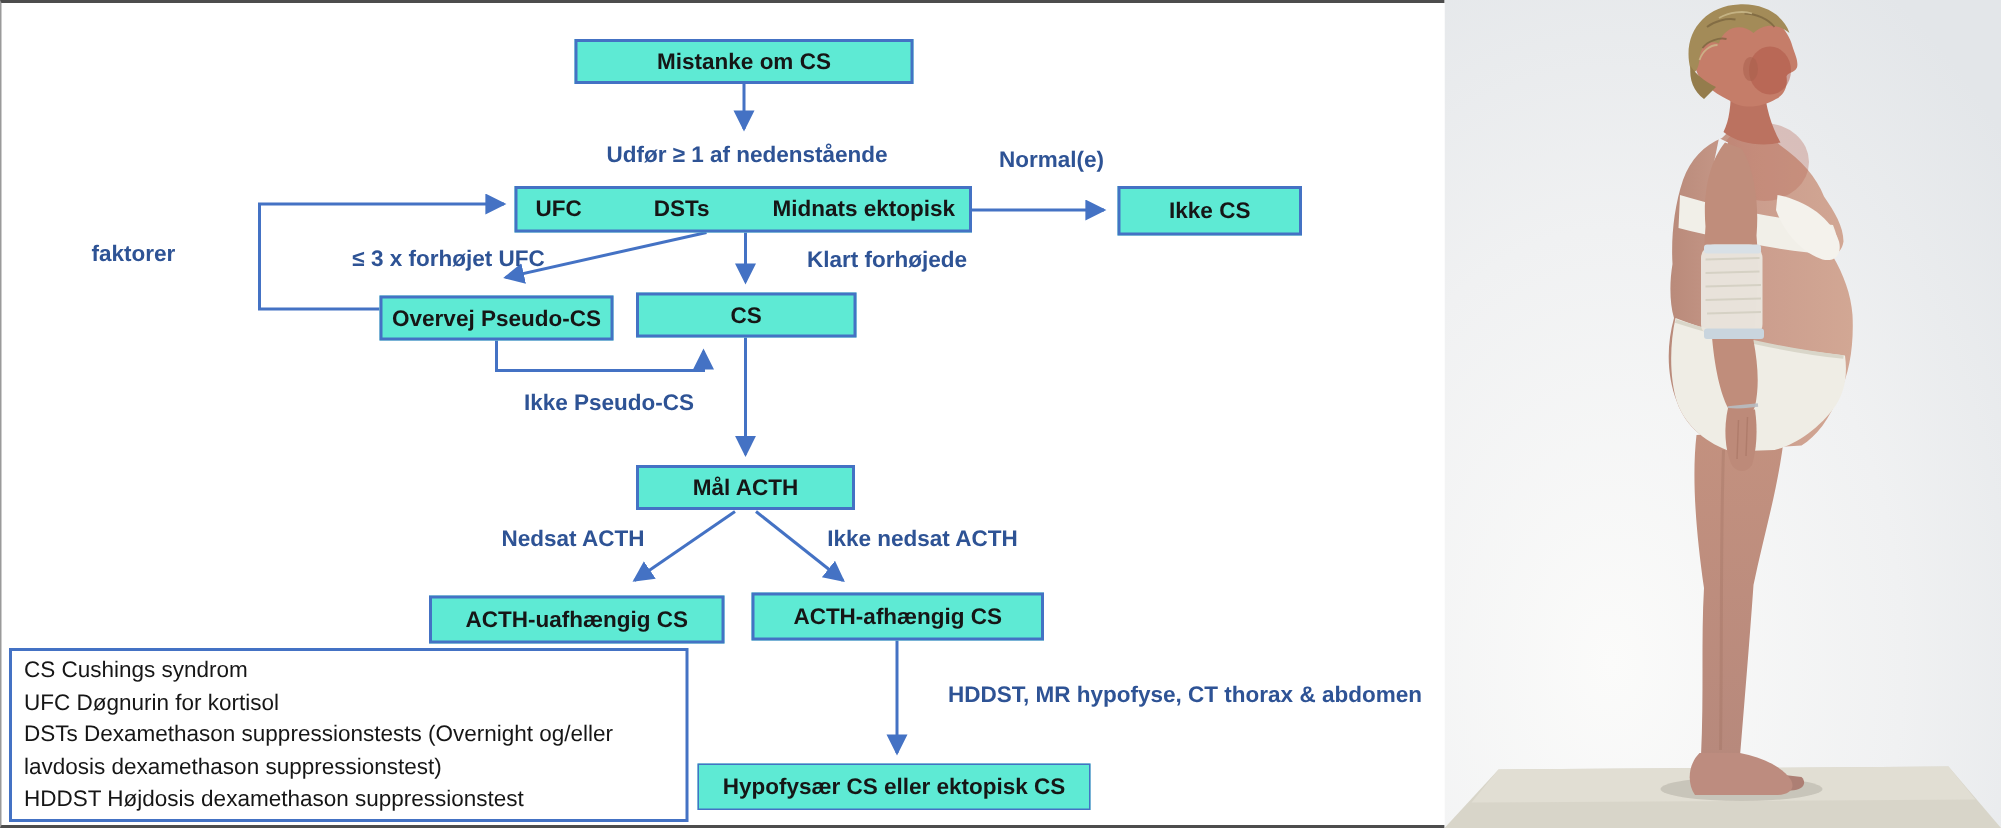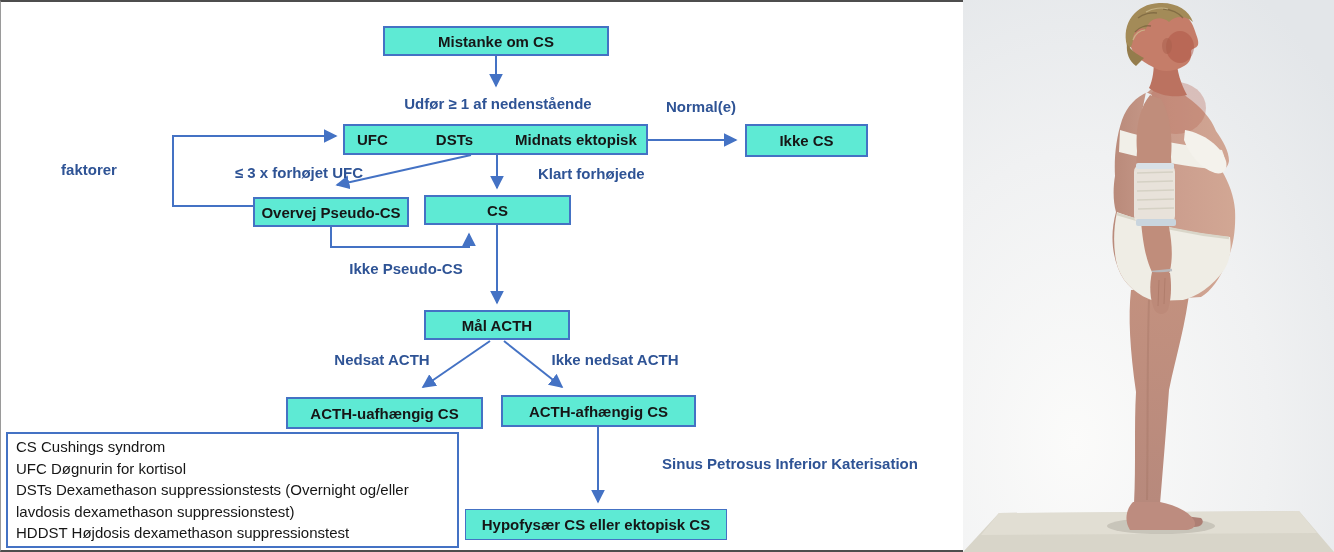--- a/index.html
+++ b/index.html
@@ -97,21 +97,21 @@
 
     <div class="lbl left" style="left:504px; top:162px; width:140px;margin-left:33px;">Klart forhøjede</div>
 
     <div class="lbl" style="left:340px; top:257px; width:130px;">Ikke Pseudo-CS</div>
 
     <div class="lbl" style="left:322px; top:348px; width:118px;">Nedsat ACTH</div>
 
     <div class="lbl" style="left:543px; top:348px; width:142px;">Ikke nedsat ACTH</div>
 
     <div class="lbl" style="left:608px; top:451px; width:362px; line-height:22px; white-space:normal;">
-      <div>Sinus Petrosus Inferior Katerisation</div>
+      <div>HDDST, MR hypofyse, CT thorax &amp; abdomen</div>
     </div>
 
     <div class="legend">
       <div>CS Cushings syndrom</div>
       <div>UFC Døgnurin for kortisol</div>
       <div>DSTs Dexamethason suppressionstests (Overnight og/eller</div>
       <div>lavdosis dexamethason suppressionstest)</div>
       <div>HDDST Højdosis dexamethason suppressionstest</div>
     </div>
   </div>

